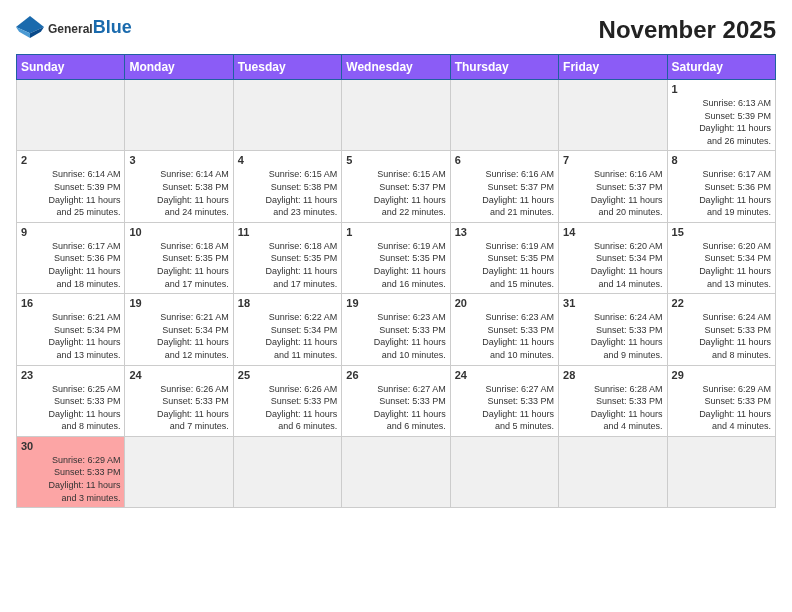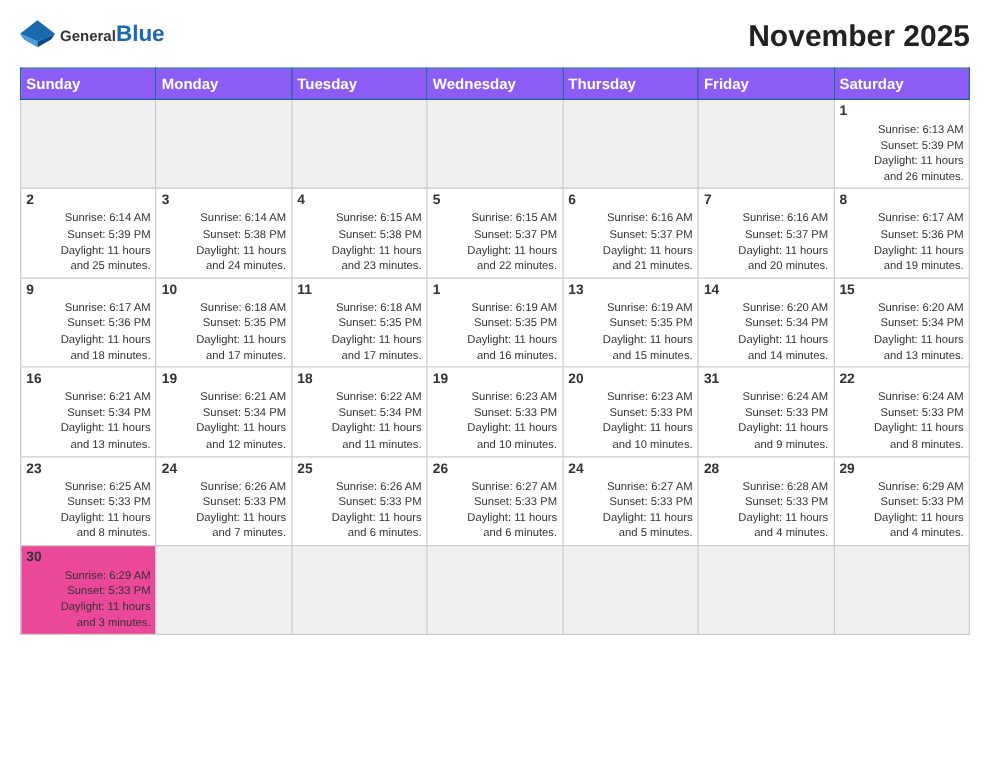--- a/index.html
+++ b/index.html
@@ -86,21 +86,21 @@
       display: block;
       margin-bottom: 2px;
     }
     .day-info {
       font-size: 9px;
       color: #333;
       line-height: 1.4;
       text-align: right;
     }
     .last-row td {
-      background: #ec4899;
+      background: #fca5a5;
     }
   </style>
 </head>
 <body>
 
 <div class="header-area">
   <div class="logo-area">
     <div class="logo">
       <svg class="logo-bird" viewBox="0 0 36 28" xmlns="http://www.w3.org/2000/svg">
         <polygon points="0,14 18,0 36,14 18,22" fill="#1a6aad"></polygon>

